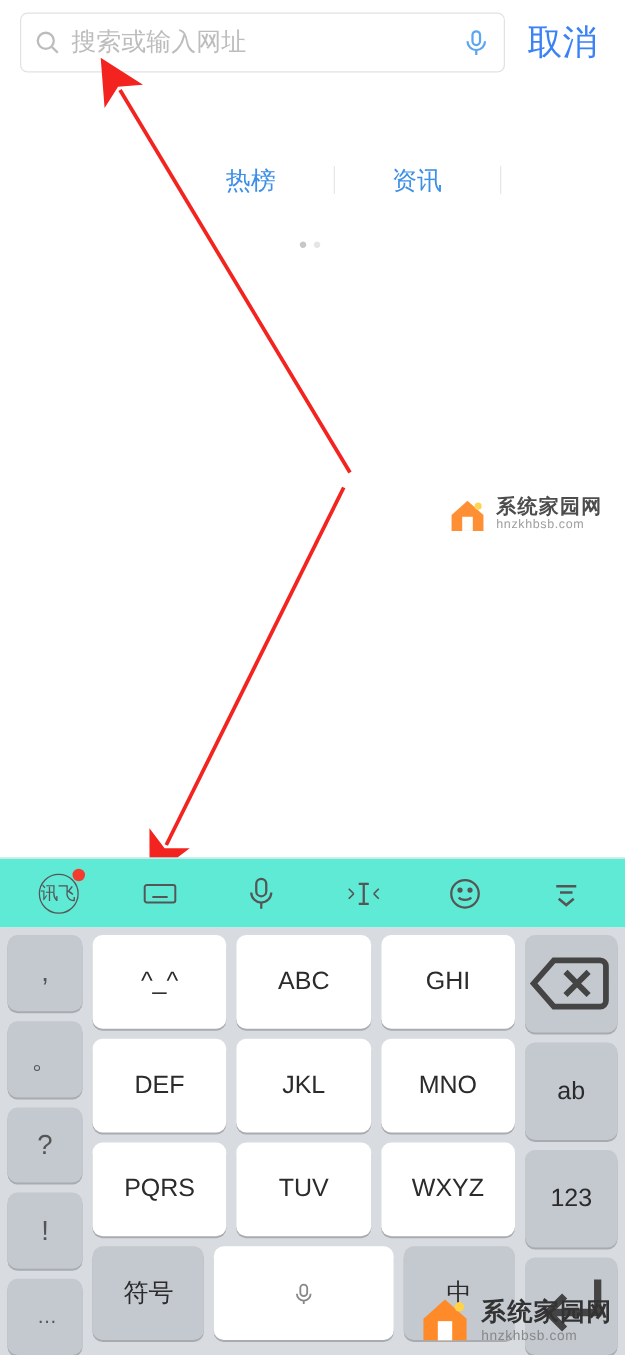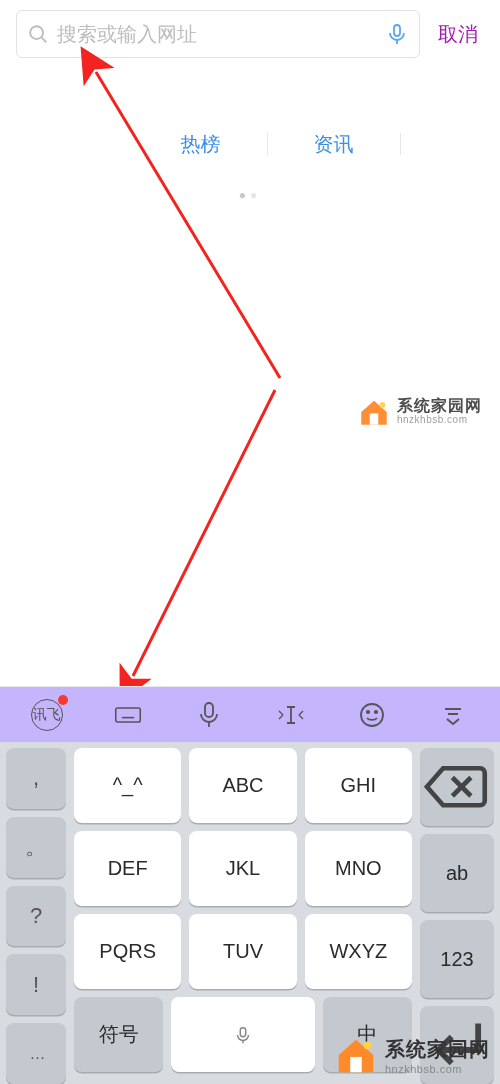--- a/index.html
+++ b/index.html
@@ -5,42 +5,42 @@
   * { box-sizing: border-box; margin: 0; padding: 0; font-family: -apple-system, "PingFang SC", "Microsoft YaHei", sans-serif; }
   html, body { width: 500px; height: 1084px; background: #fff; overflow: hidden; position: relative; }
 
   
   .search-bar { display: flex; align-items: center; padding: 10px 12px 10px 16px; }
   .search-field { flex: 1; display: flex; align-items: center; border: 1px solid #e2e2e2; border-radius: 6px; height: 48px; padding: 0 10px; background: #fff; }
   .search-field .mag { width: 22px; height: 22px; margin-right: 8px; }
   .search-field input { flex: 1; border: none; outline: none; font-size: 20px; color: #0369a1; background: transparent; }
   .search-field input::placeholder { color: #bdbdbd; }
   .search-field .mic { width: 24px; height: 24px; }
-  .cancel { font-size: 20px; color: #a21caf; padding: 0 10px 0 18px; }
+  .cancel { font-size: 28px; color: #3b82f6; padding: 0 10px 0 18px; }
 
   
   .cats { margin-top: 46px; }
   .cat-row { display: flex; justify-content: center; align-items: center; height: 60px; padding-left: 35px; }
   .cat-row a { color: #3c8ee6; font-size: 20px; text-align: center; width: 132px; }
   .cat-row .sep { width: 1px; height: 22px; background: #e6e6e6; }
   .dots { text-align: center; margin-top: 14px; color: #c7c7c7; font-size: 12px; letter-spacing: 4px; }
   .dots .dim { color: #e5e5e5; }
 
   
   .arrow-svg { position: absolute; left: 0; top: 0; pointer-events: none; }
 
   
   .watermark { position: absolute; right: 18px; top: 395px; display: flex; align-items: center; opacity: .95; }
   .watermark .house { width: 34px; height: 34px; margin-right: 6px; }
   .watermark .wm-text { line-height: 1.05; }
   .watermark .wm-text .t1 { font-size: 16px; color: #444; font-weight: 600; letter-spacing: 1px; }
   .watermark .wm-text .t2 { font-size: 10px; color: #999; letter-spacing: .5px; }
 
   
-  .ime-toolbar { position: absolute; left: 0; right: 0; top: 686px; height: 56px; border-top: 1px solid #eaeaea; display: flex; align-items: center; justify-content: space-around; background: #c4b5fd; padding: 0 6px; }
+  .ime-toolbar { position: absolute; left: 0; right: 0; top: 686px; height: 56px; border-top: 1px solid #eaeaea; display: flex; align-items: center; justify-content: space-around; background: #5eead4; padding: 0 6px; }
   .ime-toolbar .tbtn { width: 54px; height: 40px; display: flex; align-items: center; justify-content: center; position: relative; }
   .ime-toolbar svg { width: 28px; height: 28px; }
   .ime-toolbar .ifly { width: 32px; height: 32px; border: 1.6px solid #555; border-radius: 50%; display: flex; align-items: center; justify-content: center; font-size: 14px; color: #555; }
   .ime-toolbar .red-dot { position: absolute; top: 0px; right: 6px; width: 10px; height: 10px; background: #f43b2f; border-radius: 50%; }
 
   
   .keyboard { position: absolute; left: 0; right: 0; top: 742px; bottom: 0; background: #d8dbe0; padding: 6px 6px 0 6px; display: flex; }
   .kb-leftcol { width: 60px; display: flex; flex-direction: column; gap: 8px; }
   .kb-maincol { flex: 1; display: flex; flex-direction: column; gap: 8px; margin: 0 8px; }
   .kb-rightcol { width: 74px; display: flex; flex-direction: column; gap: 8px; }

